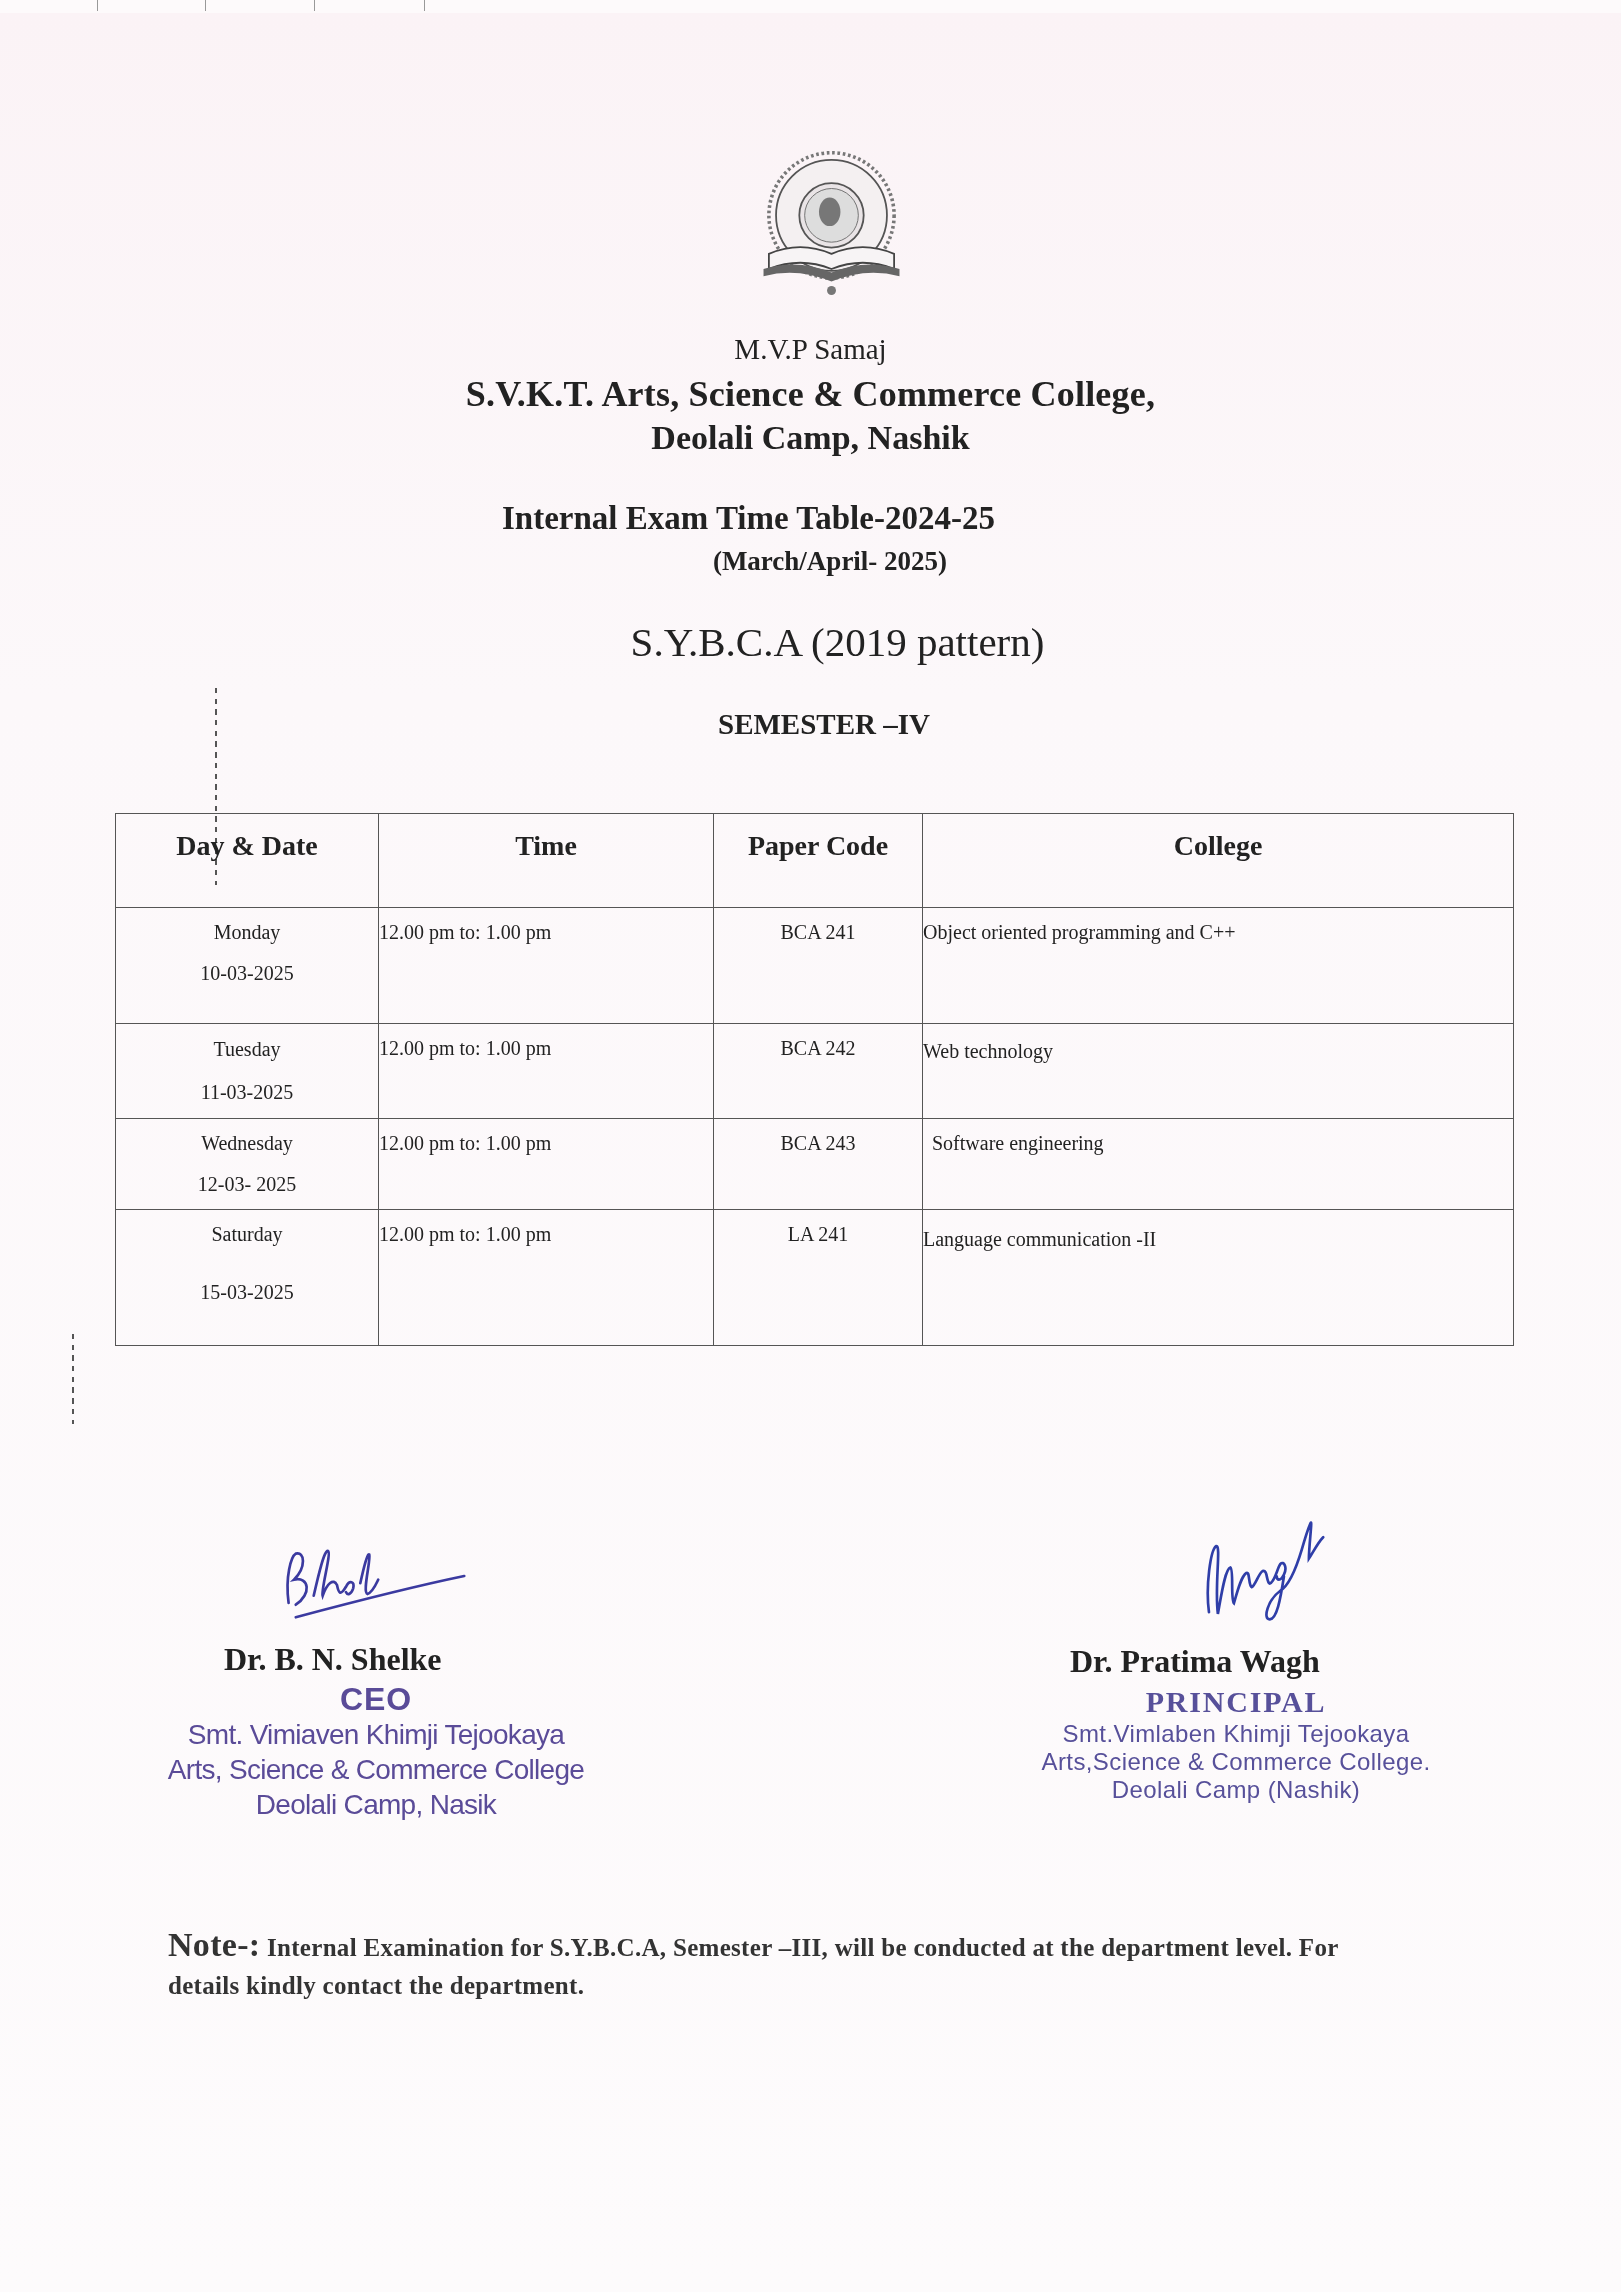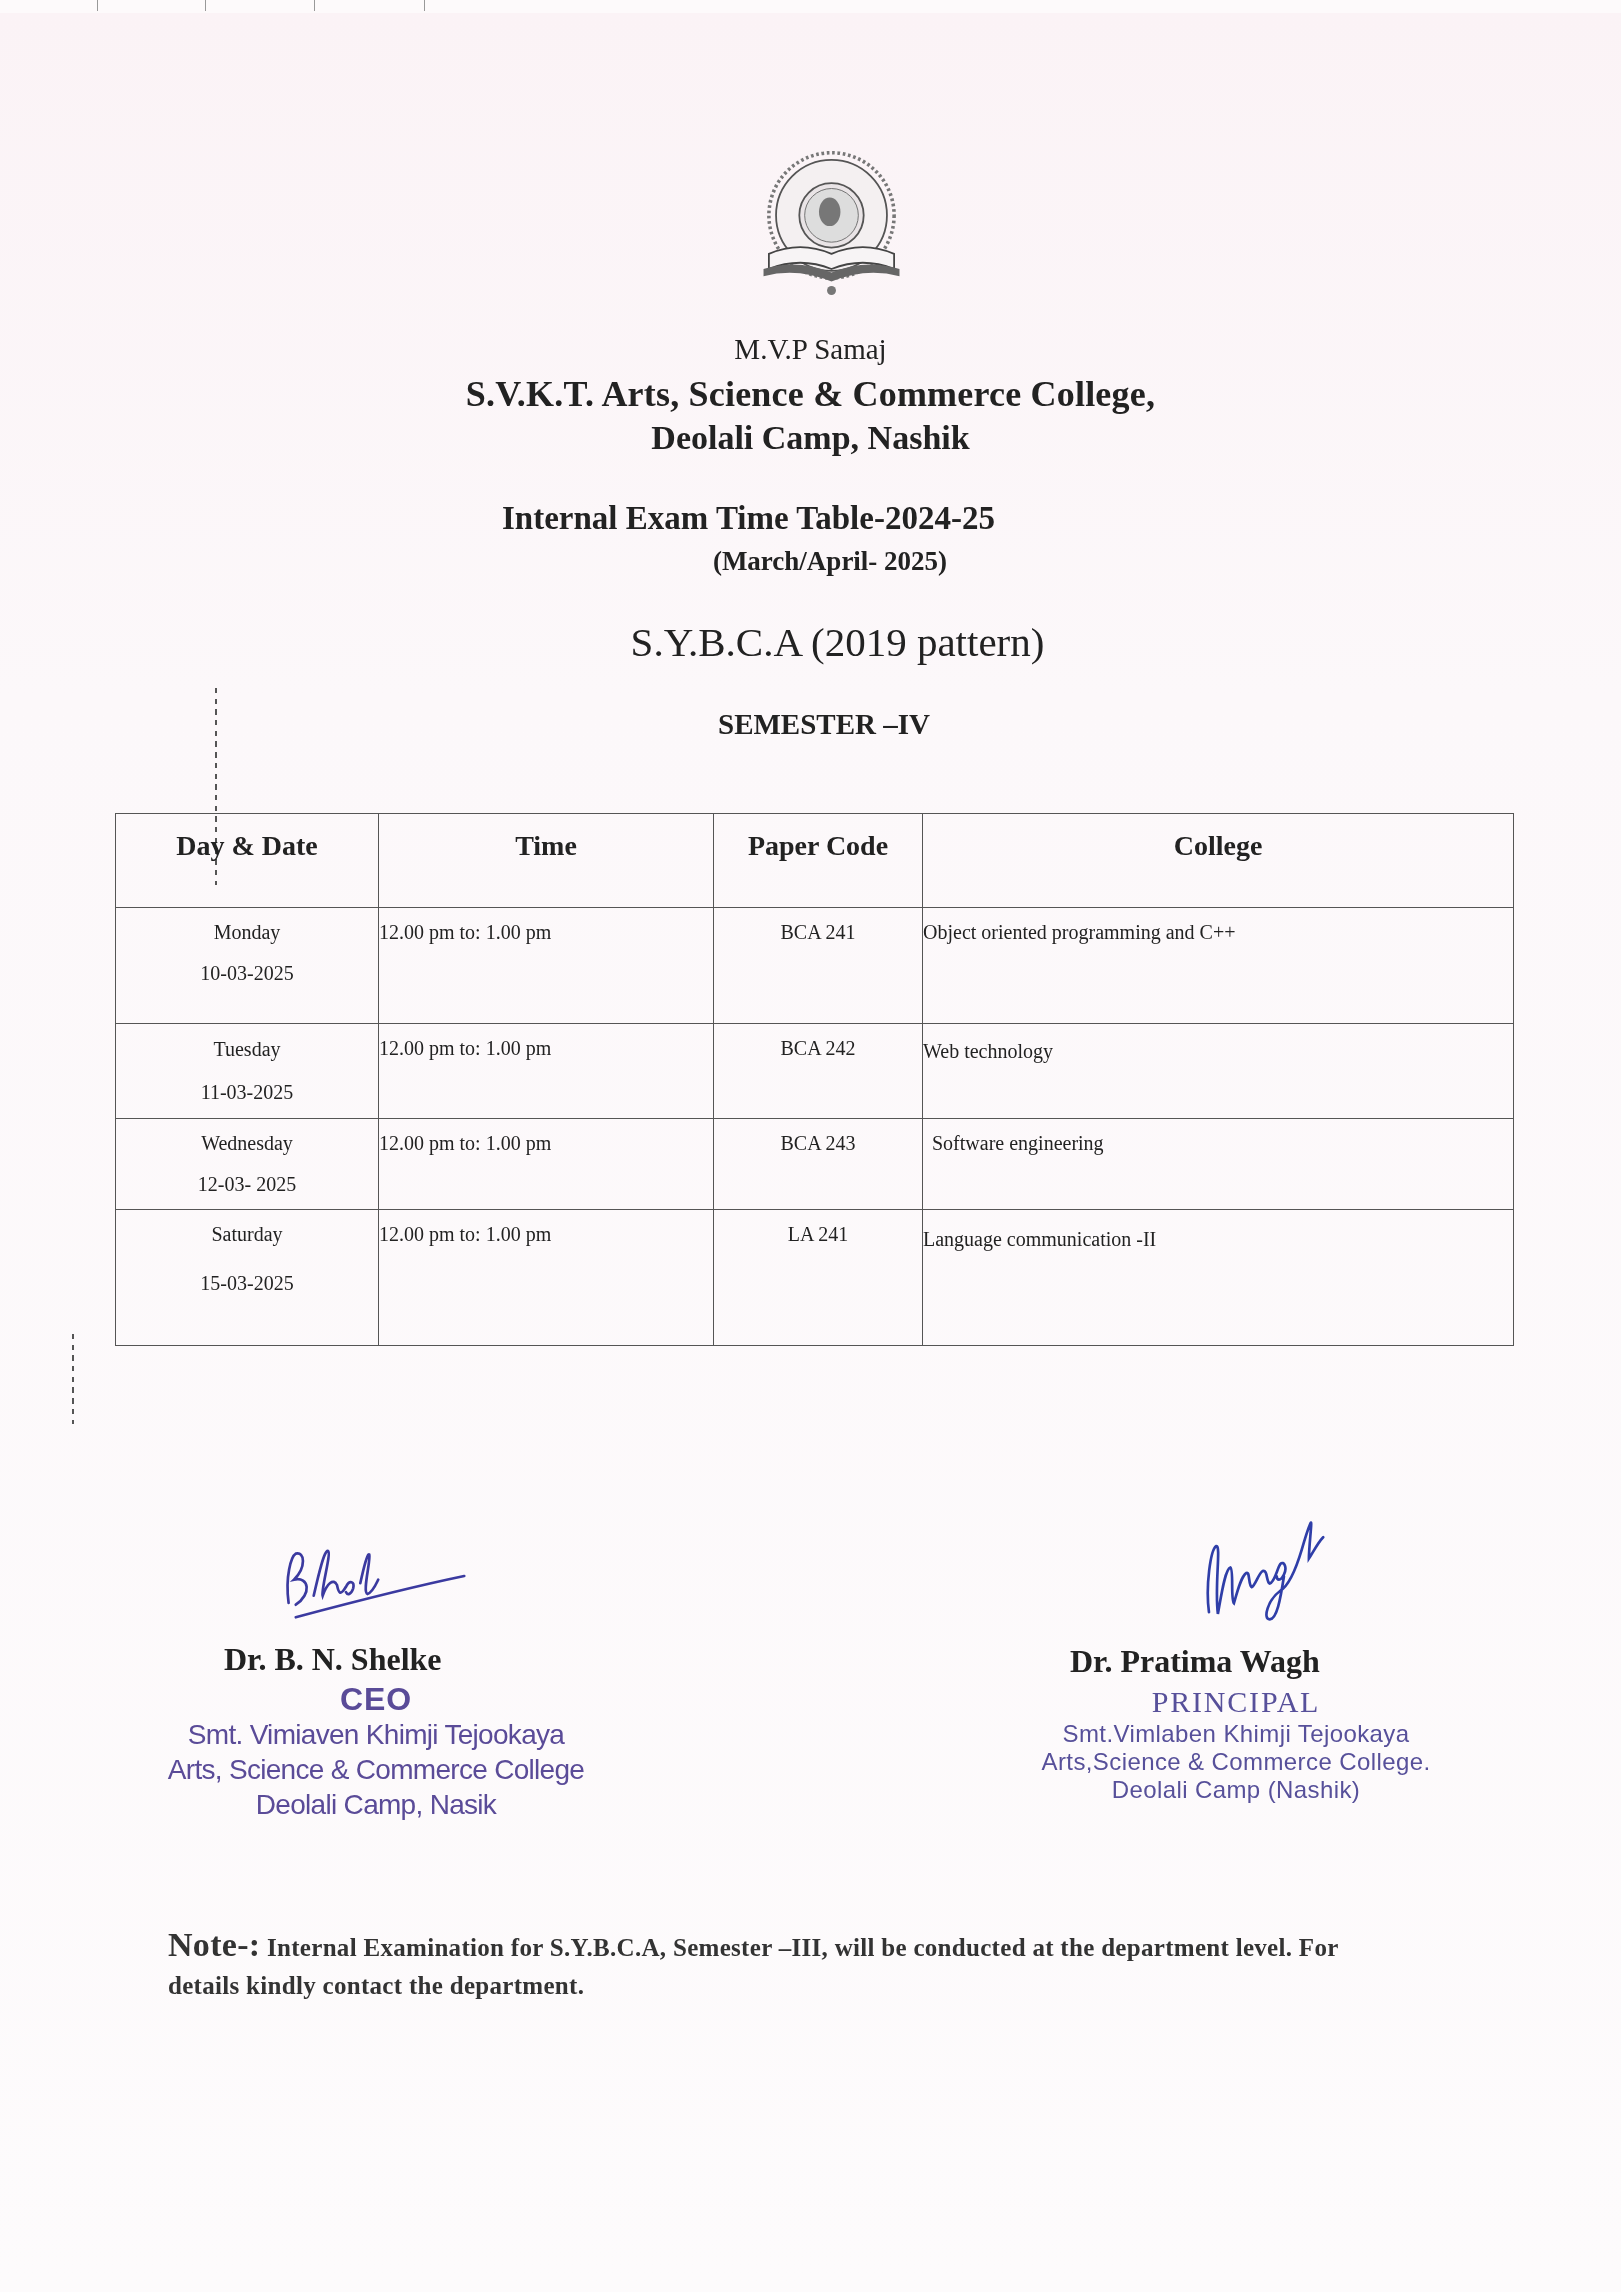--- a/index.html
+++ b/index.html
@@ -61,21 +61,21 @@
     left: 143px; width: 466px; top: 1682px;
     font-family: "Liberation Sans", "DejaVu Sans", sans-serif;
     color: #5a4b98; text-align: center; font-size: 28px; line-height: 35px;
     letter-spacing: -0.7px;
   }
   .stamp-left .role { font-weight: bold; font-size: 32px; letter-spacing: 0.9px; }
   .stamp-right {
     left: 994px; width: 484px; top: 1684px;
     color: #57509a; text-align: center;
   }
-  .stamp-right .role { font-family: "Liberation Serif", serif; font-weight: normal; font-size: 30px; letter-spacing: 1.8px; line-height: 36px; }
+  .stamp-right .role { font-family: "Liberation Serif", serif; font-weight: bold; font-size: 30px; letter-spacing: 1.8px; line-height: 36px; }
   .stamp-right .line { font-family: "Liberation Sans", "DejaVu Sans", sans-serif; font-size: 24px; line-height: 28px; letter-spacing: 0.4px; }
 
   .note {
     left: 168px; top: 1926px; width: 1200px;
     font-size: 25px; line-height: 38px; font-weight: bold; color: #333;
     letter-spacing: 0.3px;
   }
   .note .label { font-size: 34px; font-weight: normal; font-weight: bold; }
 
   .tick { position: absolute; top: 0; width: 0.9px; height: 10.7px; background: #999; }
@@ -146,21 +146,21 @@
           <div>Wednesday</div>
           <div>12-03- 2025</div>
         </td>
       <td class="c2">12.00 pm to: 1.00 pm</td>
       <td class="c3">BCA 243</td>
       <td class="c4" style="padding-left:9px">Software engineering</td>
     </tr>
     <tr style="height:136px">
       <td class="c1">
           <div>Saturday</div>
-          <div style="margin-top:8px">15-03-2025</div>
+          <div style="margin-top:17px">15-03-2025</div>
         </td>
       <td class="c2">12.00 pm to: 1.00 pm</td>
       <td class="c3">LA 241</td>
       <td class="c4" style="padding-top:9px">Language communication -II</td>
     </tr>
   </tbody>
 </table>
 
 <svg class="abs sig-left" viewBox="0 0 260 100">
   <path d="M52 70 C48 40 55 18 60 15 C70 12 72 30 58 44 C75 40 78 60 60 72 M80 62 C85 40 92 10 96 12 C100 14 88 55 90 62 C95 48 102 42 106 50 C108 60 110 62 116 52 C120 44 126 46 124 54 C122 60 118 62 116 58 M132 48 C136 30 140 14 142 16 C144 22 134 58 140 60 C146 58 150 48 152 44" fill="none" stroke="#3b3aa0" stroke-width="3" stroke-linecap="round"></path>

